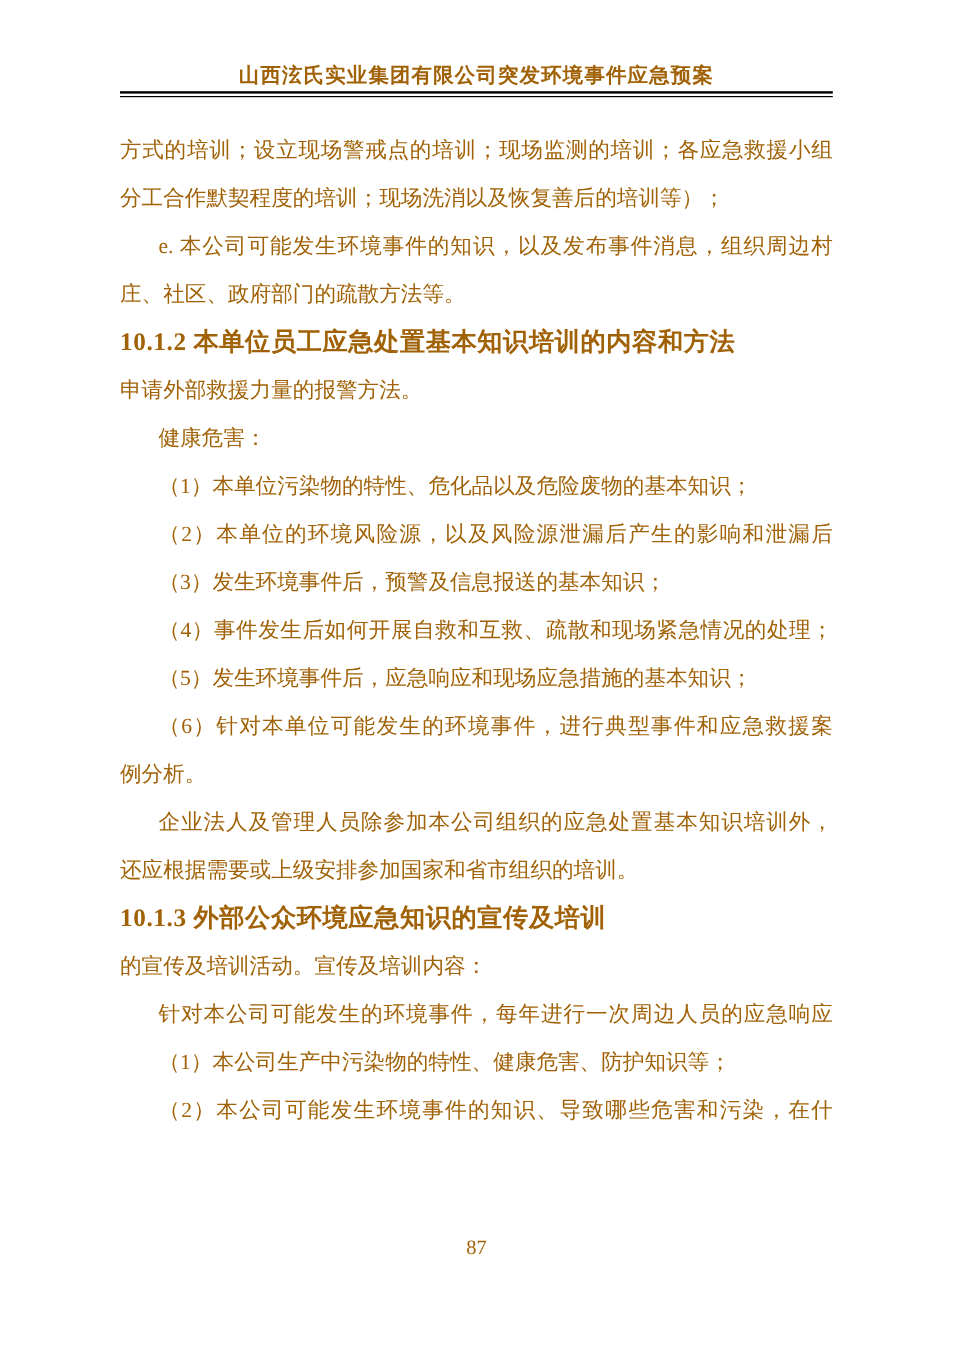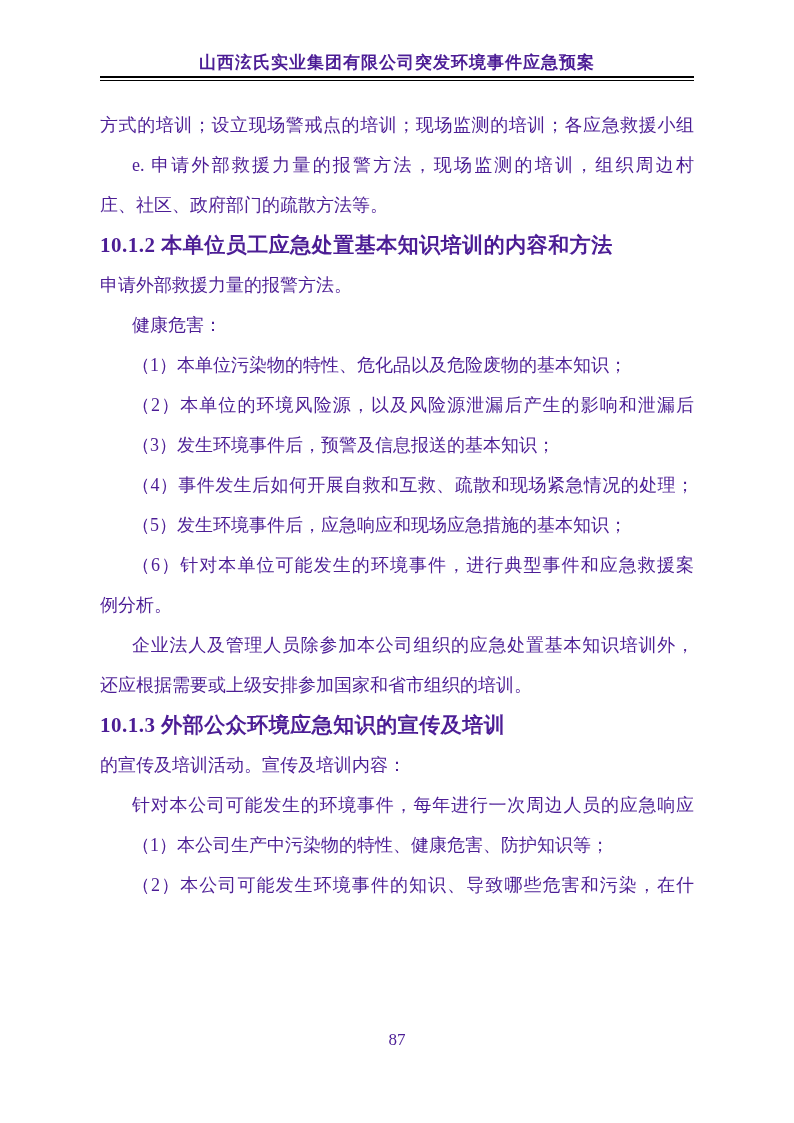--- a/index.html
+++ b/index.html
@@ -3,21 +3,21 @@
 <meta charset="utf-8">
 <style>
   html, body { margin: 0; padding: 0; background: #ffffff; }
   .page {
     position: relative;
     width: 794px;
     height: 1123px;
     background: #ffffff;
     overflow: hidden;
     font-family: "Liberation Serif", "DejaVu Serif", serif;
-    color: #4c1d95;
+    color: #a16207;
   }
   
   .header-title {
     position: absolute;
     top: 51px;
     left: 100px;
     width: 594px;
     text-align: center;
     font-family: "Liberation Sans", "DejaVu Sans", sans-serif;
     font-weight: 700;
@@ -74,21 +74,22 @@
 </head>
 <body>
 
 <div class="page">
 
   <div class="header-title">山西泫氏实业集团有限公司突发环境事件应急预案</div>
   <div class="header-rule"></div>
 
   <div class="doc-body">
     <div class="ln j">方式的培训；设立现场警戒点的培训；现场监测的培训；各应急救援小组</div>
-    <div class="ln ind j">e. 申请外部救援力量的报警方法，现场监测的培训，组织周边村</div>
+    <div class="ln">分工合作默契程度的培训；现场洗消以及恢复善后的培训等）；</div>
+    <div class="ln ind j">e. 本公司可能发生环境事件的知识，以及发布事件消息，组织周边村</div>
     <div class="ln">庄、社区、政府部门的疏散方法等。</div>
     <div class="ln heading">10.1.2 本单位员工应急处置基本知识培训的内容和方法</div>
     <div class="ln">申请外部救援力量的报警方法。</div>
     <div class="ln ind">健康危害：</div>
     <div class="ln ind">（1）本单位污染物的特性、危化品以及危险废物的基本知识；</div>
     <div class="ln ind j">（2）本单位的环境风险源，以及风险源泄漏后产生的影响和泄漏后</div>
     <div class="ln ind">（3）发生环境事件后，预警及信息报送的基本知识；</div>
     <div class="ln ind j">（4）事件发生后如何开展自救和互救、疏散和现场紧急情况的处理；</div>
     <div class="ln ind">（5）发生环境事件后，应急响应和现场应急措施的基本知识；</div>
     <div class="ln ind j">（6）针对本单位可能发生的环境事件，进行典型事件和应急救援案</div>

